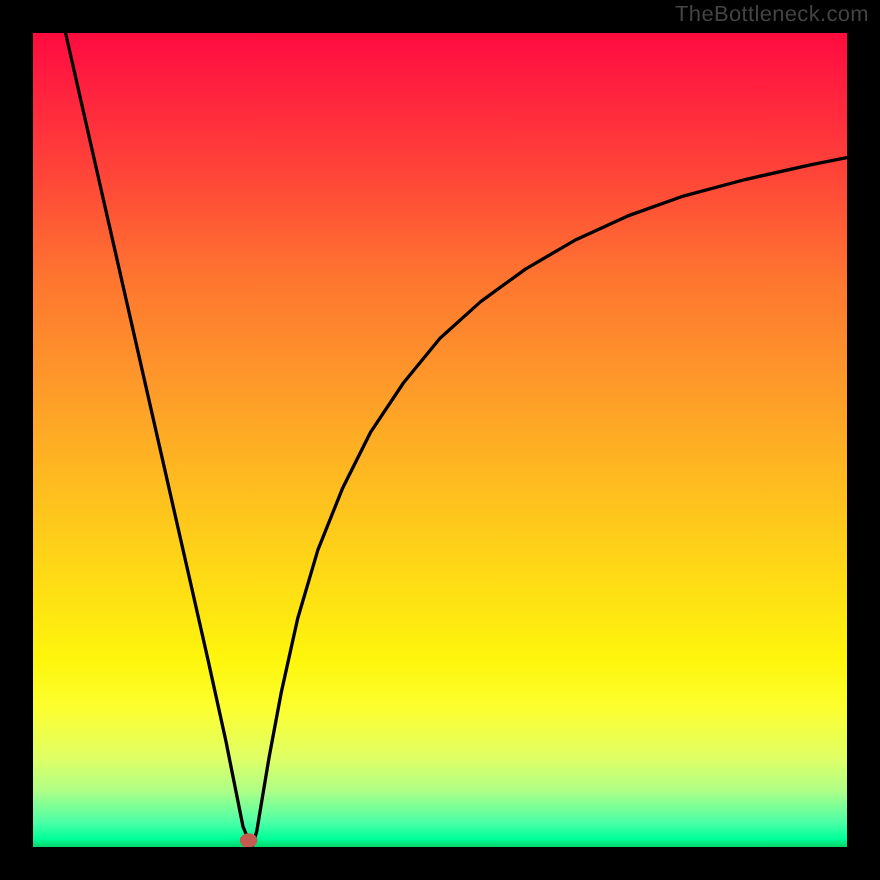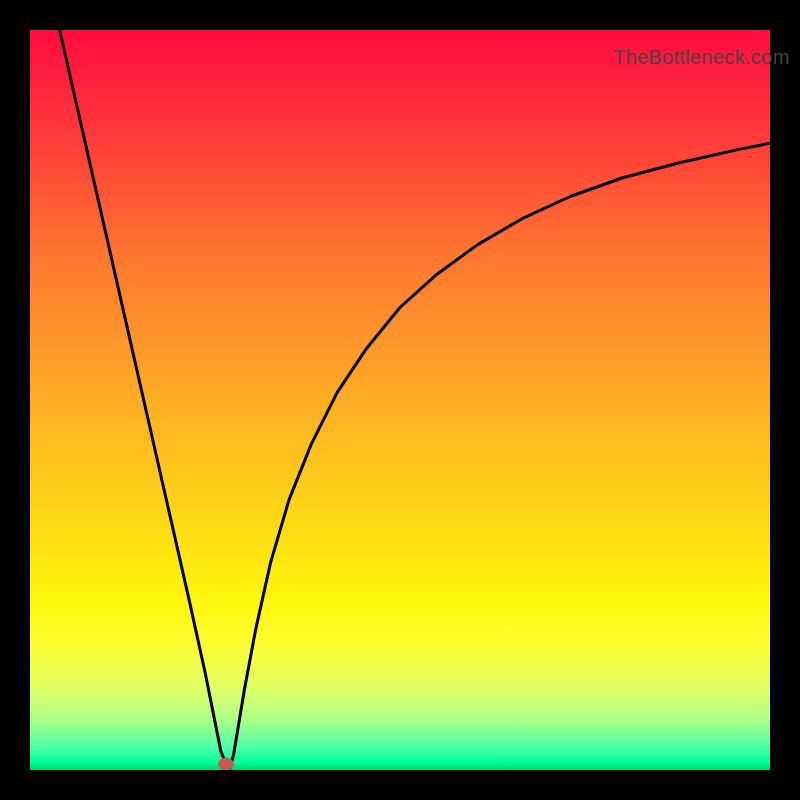--- a/index.html
+++ b/index.html
@@ -19,21 +19,20 @@
   }
   .attribution {
     position: absolute;
     top: 2px;
     right: 10px;
     color: #444;
     font-size: 20px;
     font-weight: 500;
     letter-spacing: 0.3px;
     z-index: 10;
-    margin-top: 44px;
   }
   .plot-area {
     position: absolute;
     left: 30px;
     top: 30px;
     width: 740px;
     height: 740px;
     overflow: hidden;
   }
   .gradient-bg {

